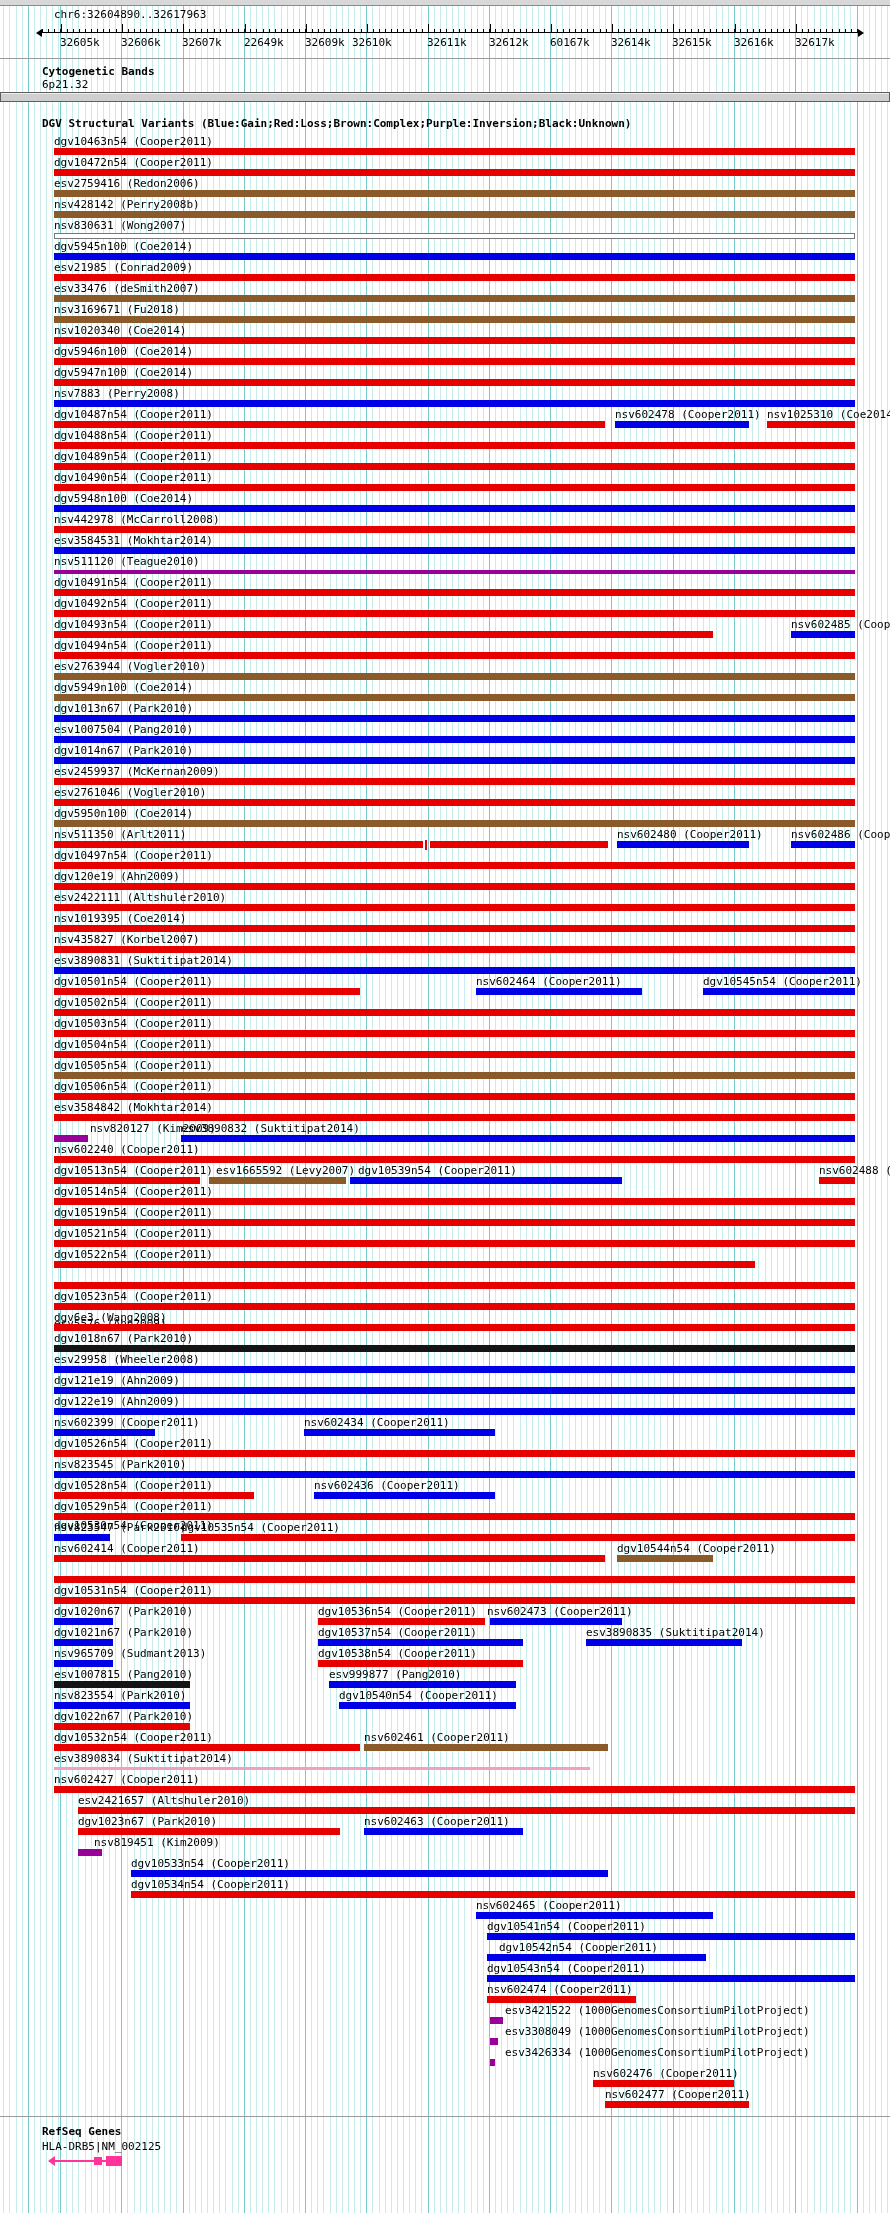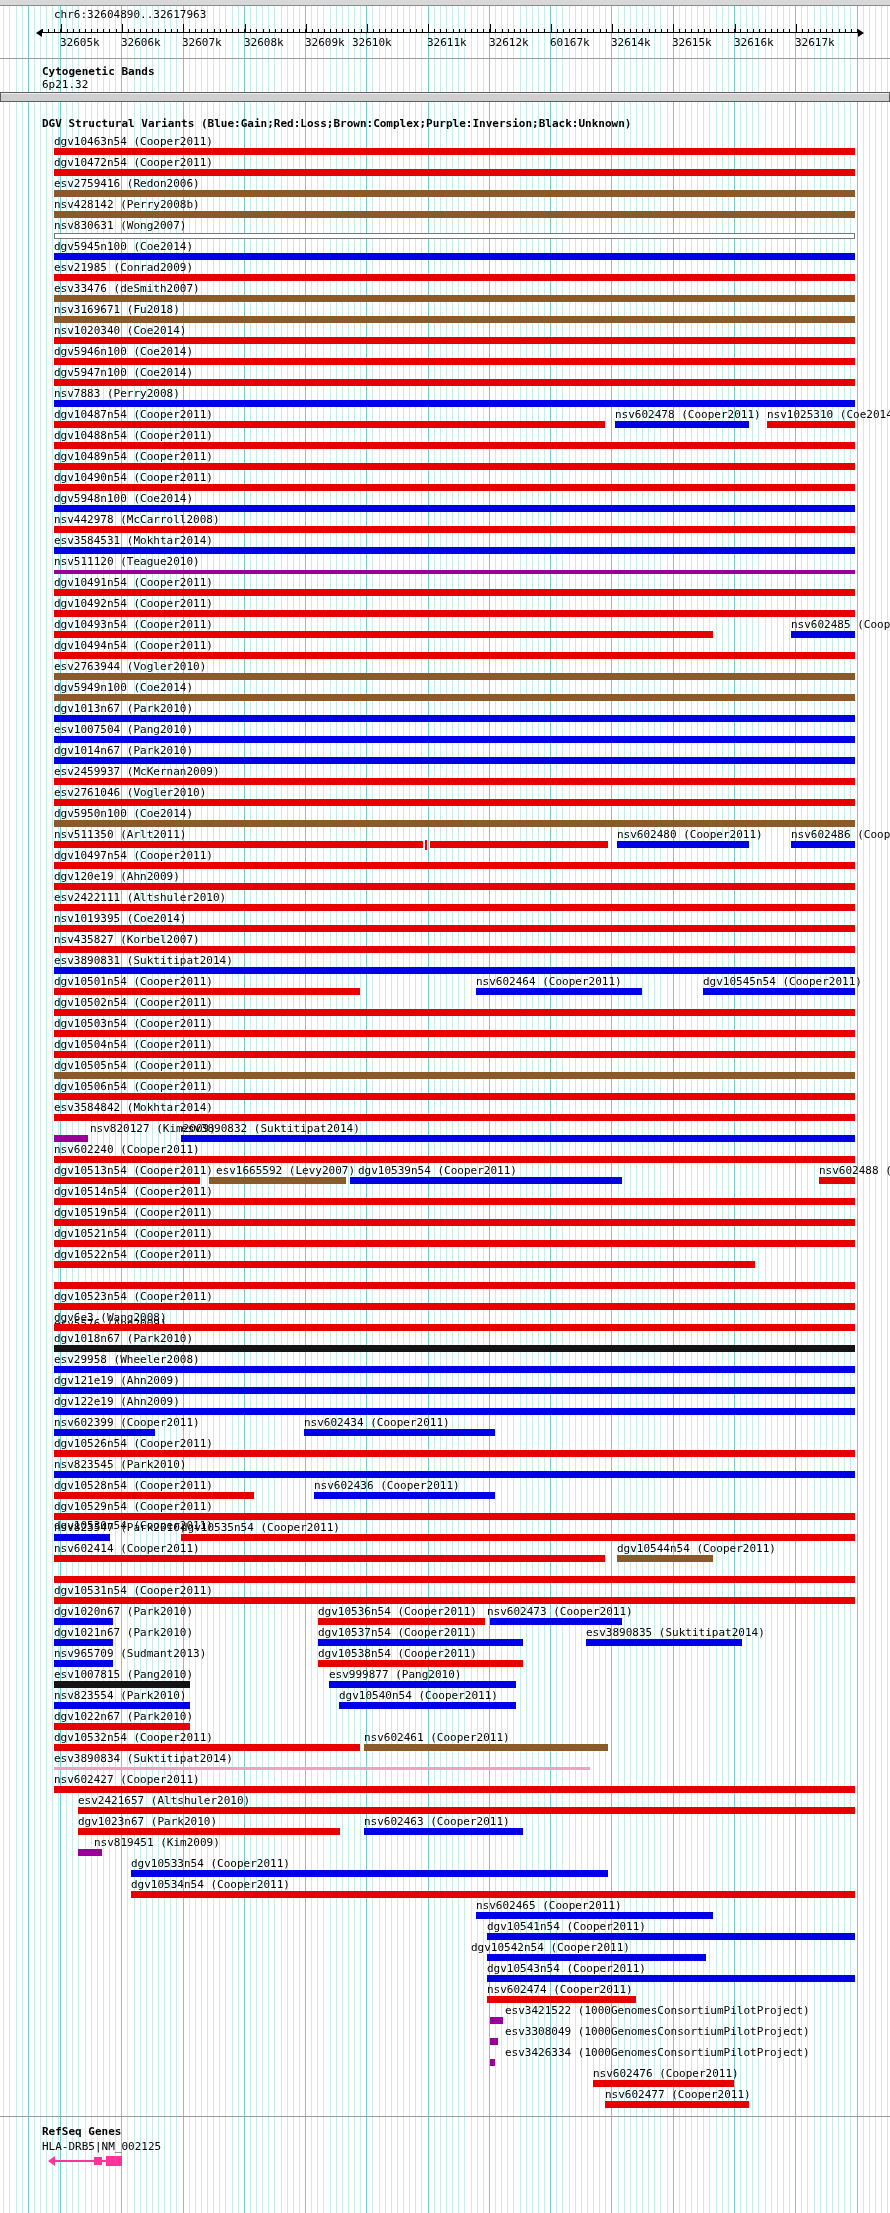--- a/index.html
+++ b/index.html
@@ -44,21 +44,21 @@
     <div class="arrowL"></div>
     <div class="arrowR"></div>
     <div id="ruler-ticks">
         <div class="tickmaj" style="left: 61px;"></div>
         <div class="txt" style="left: 60px; top: 37px;">32605k</div>
         <div class="tickmaj" style="left: 122px;"></div>
         <div class="txt" style="left: 121px; top: 37px;">32606k</div>
         <div class="tickmaj" style="left: 183px;"></div>
         <div class="txt" style="left: 182px; top: 37px;">32607k</div>
         <div class="tickmaj" style="left: 245px;"></div>
-        <div class="txt" style="left: 244px; top: 37px;">32608k</div>
+        <div class="txt" style="left: 244px; top: 37px;">22649k</div>
         <div class="tickmaj" style="left: 306px;"></div>
         <div class="txt" style="left: 305px; top: 37px;">32609k</div>
         <div class="tickmaj" style="left: 367px;"></div>
         <div class="txt" style="left: 352px; top: 37px;">32610k</div>
         <div class="tickmaj" style="left: 428px;"></div>
         <div class="txt" style="left: 427px; top: 37px;">32611k</div>
         <div class="tickmaj" style="left: 490px;"></div>
         <div class="txt" style="left: 489px; top: 37px;">32612k</div>
         <div class="tickmaj" style="left: 551px;"></div>
         <div class="txt" style="left: 550px; top: 37px;">60167k</div>
@@ -296,21 +296,21 @@
       <div class="txt" style="left: 78px; top: 1837px; padding-left: 16px;">nsv819451 (Kim2009)</div>
       <div class="bar" style="left: 78px; top: 1849px; width: 24px; height: 7px; background: rgb(153, 0, 153);"></div>
       <div class="txt" style="left: 131px; top: 1858px;">dgv10533n54 (Cooper2011)</div>
       <div class="bar" style="left: 131px; top: 1870px; width: 477px; height: 7px; background: rgb(0, 0, 230);"></div>
       <div class="txt" style="left: 131px; top: 1879px;">dgv10534n54 (Cooper2011)</div>
       <div class="bar" style="left: 131px; top: 1891px; width: 724px; height: 7px; background: rgb(230, 0, 0);"></div>
       <div class="txt" style="left: 476px; top: 1900px;">nsv602465 (Cooper2011)</div>
       <div class="bar" style="left: 476px; top: 1912px; width: 237px; height: 7px; background: rgb(0, 0, 230);"></div>
       <div class="txt" style="left: 487px; top: 1921px;">dgv10541n54 (Cooper2011)</div>
       <div class="bar" style="left: 487px; top: 1933px; width: 368px; height: 7px; background: rgb(0, 0, 230);"></div>
-      <div class="txt" style="left: 471px; top: 1942px; text-align: right;">dgv10542n54 (Cooper2011)</div>
+      <div class="txt" style="left: 499px; top: 1942px; text-align: right;">dgv10542n54 (Cooper2011)</div>
       <div class="bar" style="left: 487px; top: 1954px; width: 219px; height: 7px; background: rgb(0, 0, 230);"></div>
       <div class="txt" style="left: 487px; top: 1963px;">dgv10543n54 (Cooper2011)</div>
       <div class="bar" style="left: 487px; top: 1975px; width: 368px; height: 7px; background: rgb(0, 0, 230);"></div>
       <div class="txt" style="left: 487px; top: 1984px;">nsv602474 (Cooper2011)</div>
       <div class="bar" style="left: 487px; top: 1996px; width: 149px; height: 7px; background: rgb(230, 0, 0);"></div>
       <div class="txt" style="left: 505px; top: 2005px;">esv3421522 (1000GenomesConsortiumPilotProject)</div>
       <div class="bar" style="left: 490px; top: 2017px; width: 13px; height: 7px; background: rgb(153, 0, 153);"></div>
       <div class="txt" style="left: 505px; top: 2026px;">esv3308049 (1000GenomesConsortiumPilotProject)</div>
       <div class="bar" style="left: 490px; top: 2038px; width: 8px; height: 7px; background: rgb(153, 0, 153);"></div>
       <div class="txt" style="left: 505px; top: 2047px;">esv3426334 (1000GenomesConsortiumPilotProject)</div>

